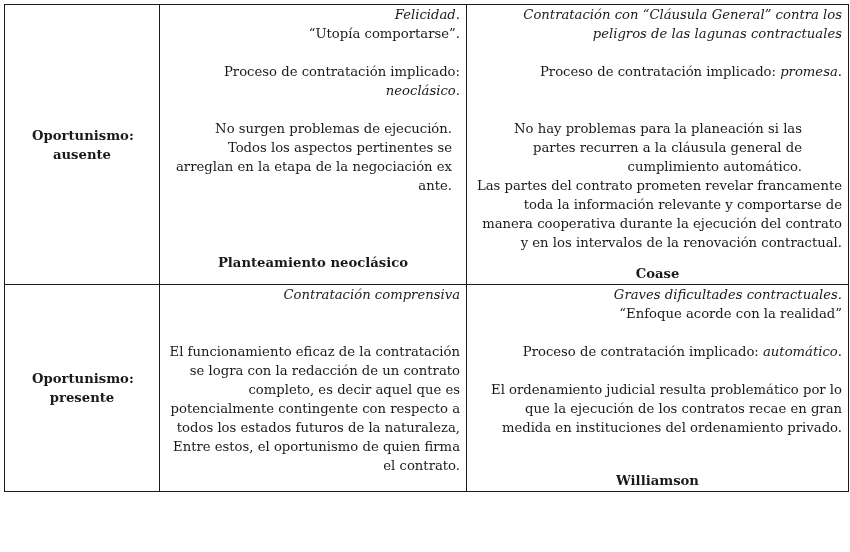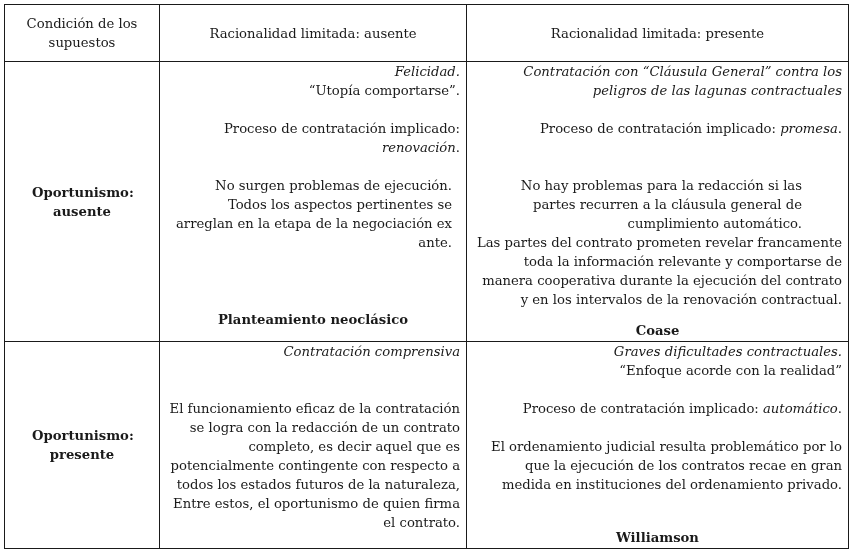--- a/index.html
+++ b/index.html
@@ -22,49 +22,44 @@
 </head>
 <body>
 
 <table class="grid">
   <colgroup>
       <col class="c1">
       <col class="c2">
       <col class="c3">
     </colgroup>
   <tbody>
-      <tr class="hdr">
-    <td><span>Condición de los supuestos</span></td>
-    <td><span>Racionalidad limitada: ausente</span></td>
-    <td><span>Racionalidad limitada: presente</span></td>
-  </tr>
 
   <tr class="r1">
     <td class="rowhead">
       <div style="width:100px;margin:11px auto;">Oportunismo: ausente</div>
     </td>
     <td>
       <div class="cell">
         <span class="p it">Felicidad.</span>
         <span class="p">“Utopía comportarse”.</span>
         <span class="gap"></span>
         <span class="p">Proceso de contratación implicado:</span>
-        <span class="p"><span class="it">renovación</span><span>.</span></span>
+        <span class="p"><span class="it">neoclásico</span><span>.</span></span>
         <span class="gap"></span>
         <span class="p" style="padding:0 8px;">No surgen problemas de ejecución. Todos los aspectos pertinentes se arreglan en la etapa de la negociación ex ante.</span>
         <span class="author" style="top:248px;">Planteamiento neoclásico</span>
       </div>
     </td>
     <td>
       <div class="cell">
         <span class="p it">Contratación con “Cláusula General” contra los peligros de las lagunas contractuales</span>
         <span class="gap"></span>
         <span class="p"><span>Proceso de contratación implicado: </span><span class="it">promesa</span><span>.</span></span>
         <span class="gap2"></span>
-        <span class="p" style="padding:0 40px;">No hay problemas para la redacción si las partes recurren a la cláusula general de cumplimiento automático.</span>
+        <span class="p" style="padding:0 40px;">No hay problemas para la planeación si las partes recurren a la cláusula general de cumplimiento automático.</span>
         <span class="p">Las partes del contrato prometen revelar francamente toda la información relevante y comportarse de manera cooperativa durante la ejecución del contrato y en los intervalos de la renovación contractual.</span>
         <span class="author" style="top:259px;text-align:center;">Coase</span>
       </div>
     </td>
   </tr>
 
   <tr class="r2">
     <td class="rowhead">
       <div style="width:100px;margin:16px auto;text-align:center;">Oportunismo: presente</div>
     </td>

